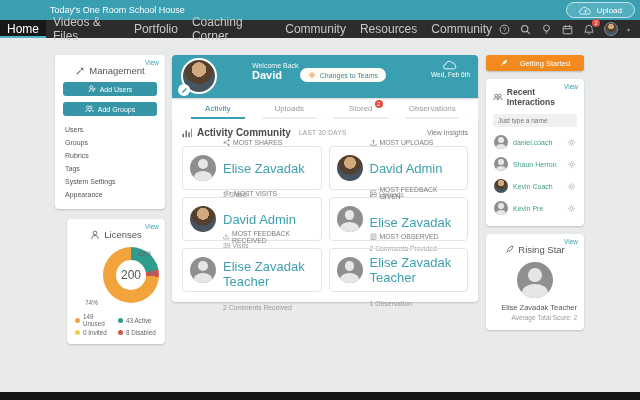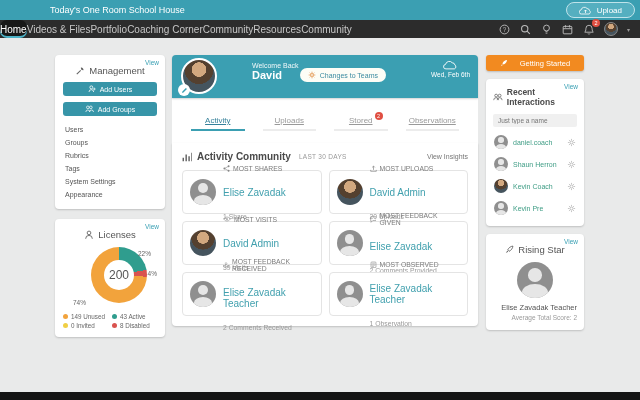--- a/index.html
+++ b/index.html
@@ -9,21 +9,21 @@
     background:#e9eaea;
     font-family:"Liberation Sans", sans-serif;
     color:#444;
   }
   
   .top-bar { position:absolute; top:0; left:0; right:0; height:20px; background:#3b9fb2; display:flex; align-items:center; z-index:5; }
   .app-title { margin-left:50px; font-size:9px; color:#fff; }
   .upload-btn { position:absolute; right:5px; top:2px; height:16px; padding:0 12px; display:flex; align-items:center; gap:5px;
     background:#55afc0; border:1px solid #bfe3ea; border-radius:9px; color:#fff; font-size:8px; cursor:pointer; }
   .nav-bar { position:absolute; top:20px; left:0; right:0; height:18px; background:#2c2c2c; display:flex; align-items:stretch; z-index:5; }
-  .nav-item { display:flex; align-items:center; padding:0 0; font-size:10px; color:#c7c7c7; cursor:pointer;border-radius:7px; }
+  .nav-item { display:flex; align-items:center; padding:0 7px; font-size:12px; color:#c7c7c7; cursor:pointer; }
   .nav-item.active { background:#181818; color:#fff; box-shadow:inset 0 -2px 0 #4db3c8; }
   .nav-right { margin-left:auto; display:flex; align-items:center; gap:9px; padding-right:10px; }
   .nav-ic { position:relative; display:flex; align-items:center; justify-content:center; width:12px; height:12px; cursor:pointer; }
   .nav-badge { position:absolute; top:-4px; right:-5px; min-width:8px; height:8px; background:#e04f42; border-radius:4px;
     color:#fff; font-size:5.5px; line-height:8px; text-align:center; padding:0 1px; }
   .nav-avatar { width:13px; height:13px; border:1px solid #888; }
   .caret { color:#999; font-size:6px; }
   
   .card { background:#fff; border-radius:4px; box-shadow:0 1px 2px rgba(0,0,0,.18); position:relative; }
   .view-link { position:absolute; top:4px; right:6px; font-size:6.5px; color:#3aa0b4; cursor:pointer; }
@@ -32,21 +32,21 @@
   .left-col  { position:absolute; left:55px;  top:55px; width:110px; display:flex; flex-direction:column; gap:10px; }
   .main-col  { position:absolute; left:172px; top:55px; width:306px; }
   .right-col { position:absolute; left:486px; top:55px; width:98px;  display:flex; flex-direction:column; gap:8px; }
   
   .mgmt { padding:10px 8px 8px; min-height:142px; }
   .teal-btn { width:100%; height:14px; margin-top:6px; display:flex; align-items:center; justify-content:center; gap:4px;
     background:#3795a8; border:none; border-radius:3px; color:#fff; font-size:7px; cursor:pointer; }
   .mgmt-links { list-style:none; margin-top:7px; }
   .mgmt-links li { font-size:7px; color:#555; padding:3px 2px; cursor:pointer; }
   
-  .lic { padding:10px 8px 8px; }
+  .lic { padding:10px 8px 8px;margin-left:12px; }
   .donut-wrap { position:relative; height:64px; margin-top:4px; }
   .donut { position:absolute; left:28px; top:3px; width:56px; height:56px; border-radius:50%; }
   .donut-hole { position:absolute; left:13px; top:13px; width:30px; height:30px; border-radius:50%; background:#fff;
     display:flex; align-items:center; justify-content:center; font-size:12px; color:#555; }
   .pct { position:absolute; font-size:6.5px; color:#666; }
   .pct-a { top:6px; right:6px; } .pct-d { top:26px; right:0px; } .pct-u { bottom:2px; left:10px; }
   .legend { display:grid; grid-template-columns:1fr 1fr; gap:2px 4px; margin-top:5px; }
   .leg-item { display:flex; align-items:center; gap:3px; font-size:6.3px; color:#666; }
   .leg-dot { width:5px; height:5px; border-radius:50%; flex-shrink:0; }
   
@@ -56,35 +56,35 @@
     display:flex; align-items:center; justify-content:center; cursor:pointer; }
   .welcome-txt { position:absolute; left:54px; top:7px;margin-left:26px; }
   .welcome-greet { font-size:7px; opacity:.92; }
   .welcome-name { font-size:11px; font-weight:bold; }
   .changes-pill { position:absolute; right:92px; top:13px; height:14px; padding:0 8px; display:flex; align-items:center; gap:4px;
     background:#fdfdf6; border:none; border-radius:8px; color:#3b8ba0; font-size:7px; cursor:pointer; }
   .weather { position:absolute; right:8px; top:5px; text-align:center; }
   .weather-date { font-size:6.5px; margin-top:1px; }
   
   .tabs { background:#fff; display:flex; padding:0 10px; }
-  .tab { flex:1; margin:12px 9px; padding:6px 0 4px; text-align:center; font-size:8px; color:#999;
-    border-bottom:2px solid #ececec; cursor:pointer; position:relative;text-decoration:underline; }
+  .tab { flex:1; margin:0 9px; padding:6px 0 4px; text-align:center; font-size:8px; color:#999;
+    border-bottom:2px solid #ececec; cursor:pointer; position:relative; }
   .tab.active { color:#35809a; border-bottom-color:#3b9fb2; }
   .tab-badge { position:absolute; margin-left:2px; top:2px; width:8px; height:8px; background:#e04f42; border-radius:50%;
     color:#fff; font-size:5.5px; line-height:8px; text-align:center; }
   
   .snapshot { background:#fff; border-radius:0 0 4px 4px; box-shadow:0 1px 2px rgba(0,0,0,.18); padding:8px 10px 10px; }
   .snap-head { display:flex; align-items:center; gap:5px; }
   .snap-title { font-size:10px; font-weight:bold; color:#4a4a4a; }
   .snap-sub { font-size:6.5px; color:#999; letter-spacing:.3px; margin-left:3px; }
   .snap-link { margin-left:auto; font-size:7px; color:#777; cursor:pointer; }
   .snap-grid { display:grid; grid-template-columns:1fr 1fr; gap:7px; margin-top:8px; }
   .stat-card { border:1px solid #e4e4e4; border-radius:4px; height:44px; padding:5px 7px; display:flex; align-items:center; gap:7px; cursor:pointer; }
   .stat-title { font-size:6.8px; color:#7a7a7a; display:flex; align-items:center; gap:3px; }
-  .stat-name { font-size:10px; color:#41a0ae; margin:15px 0; }
+  .stat-name { font-size:13px; color:#41a0ae; margin:15px 0; }
   .stat-val { font-size:6.8px; color:#9a9a9a; }
   
   .av { border-radius:50%; flex-shrink:0; }
   .av-26 { width:26px; height:26px; } .av-14 { width:14px; height:14px; } .av-36 { width:36px; height:36px; }
   .avatar-ph { position:relative; overflow:hidden; background:#8f8f8f; border-radius:50%; }
   .avatar-ph::before { content:""; position:absolute; width:38%; height:38%; border-radius:50%; background:#e6e6e6; left:31%; top:17%; }
   .avatar-ph::after  { content:""; position:absolute; width:72%; height:46%; border-radius:50% 50% 0 0; background:#e6e6e6; left:14%; top:62%; }
   .avatar-photo { background:radial-gradient(circle at 50% 30%, #d2a87f 0 26%, #54402f 27% 52%, #45545e 53% 100%); border-radius:50%; }
   
   .gs-btn { height:16px; background:#f28a20; border:none; border-radius:3px; color:#fff; font-size:7.5px;

